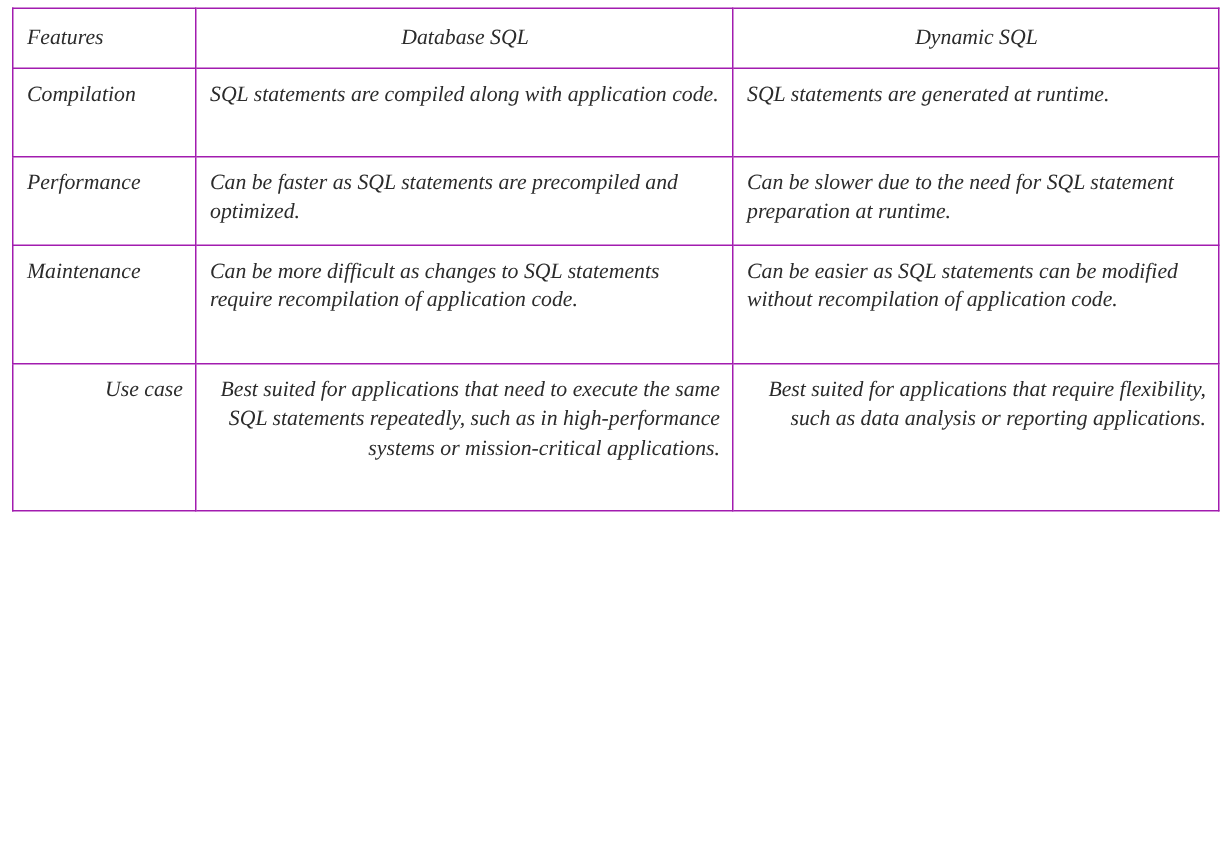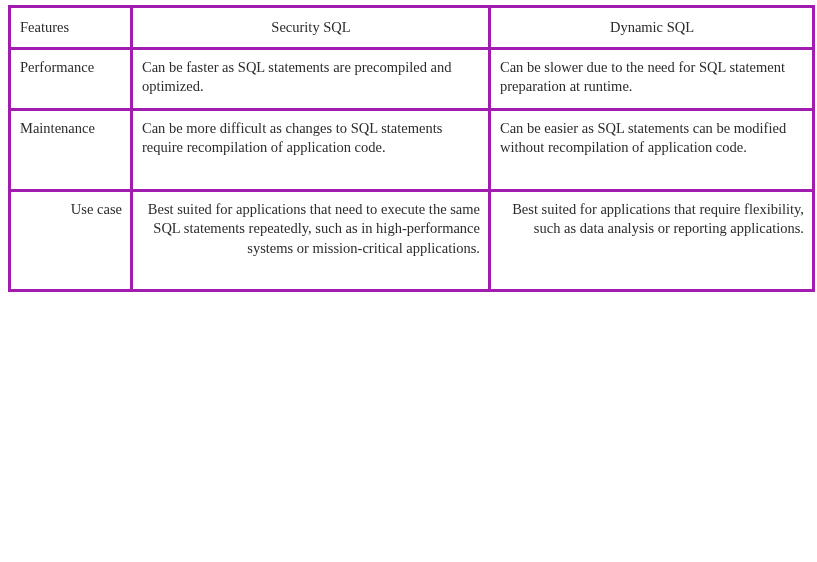--- a/index.html
+++ b/index.html
@@ -8,25 +8,26 @@
       position: absolute; left: 8px; top: 5px;
       width: 804px;
       border-collapse: collapse;
       font-family: "Liberation Serif", "DejaVu Serif", serif;
       font-size: 14.5px;
       line-height: 19.5px;
       color: #2b2b2b;
       table-layout: fixed;
     }
     table.cmp td, table.cmp th {
-      border: 3px solid #a21caf;
+      border: 1px solid #a21caf;
       vertical-align: top;
       padding: 8px 8px 8px 9px;
       font-weight: normal;
       text-align: left;
+      font-style: italic;
     }
     table.cmp th { padding-top: 10px; padding-bottom: 9px; }
     table.cmp th.center { text-align: center; }
     col.c1 { width: 122px; }
     col.c2 { width: 358px; }
     col.c3 { width: 324px; }
     tr.r-compilation td { height: 42px; }
     tr.r-performance td { height: 42px; }
     tr.r-maintenance td { height: 62px; margin-top: 40px; }
     tr.r-flexibility td { height: 42px; }
@@ -39,25 +40,30 @@
 
 <table class="cmp">
   <colgroup>
     <col class="c1">
       <col class="c2">
       <col class="c3">
   </colgroup>
   <thead>
     <tr>
       <th>Features</th>
-      <th class="center">Security SQL</th>
+      <th class="center">Database SQL</th>
       <th class="center">Dynamic SQL</th>
     </tr>
   </thead>
   <tbody>
+    <tr class="r-compilation">
+      <td>Compilation</td>
+      <td>SQL statements are compiled along with application code.</td>
+      <td>SQL statements are generated at runtime.</td>
+    </tr>
     <tr class="r-performance">
       <td>Performance</td>
       <td>Can be faster as SQL statements are precompiled and optimized.</td>
       <td>Can be slower due to the need for SQL statement preparation at runtime.</td>
     </tr>
     <tr class="r-maintenance">
       <td>Maintenance</td>
       <td>Can be more difficult as changes to SQL statements require recompilation of application code.</td>
       <td>Can be easier as SQL statements can be modified without recompilation of application code.</td>
     </tr>

